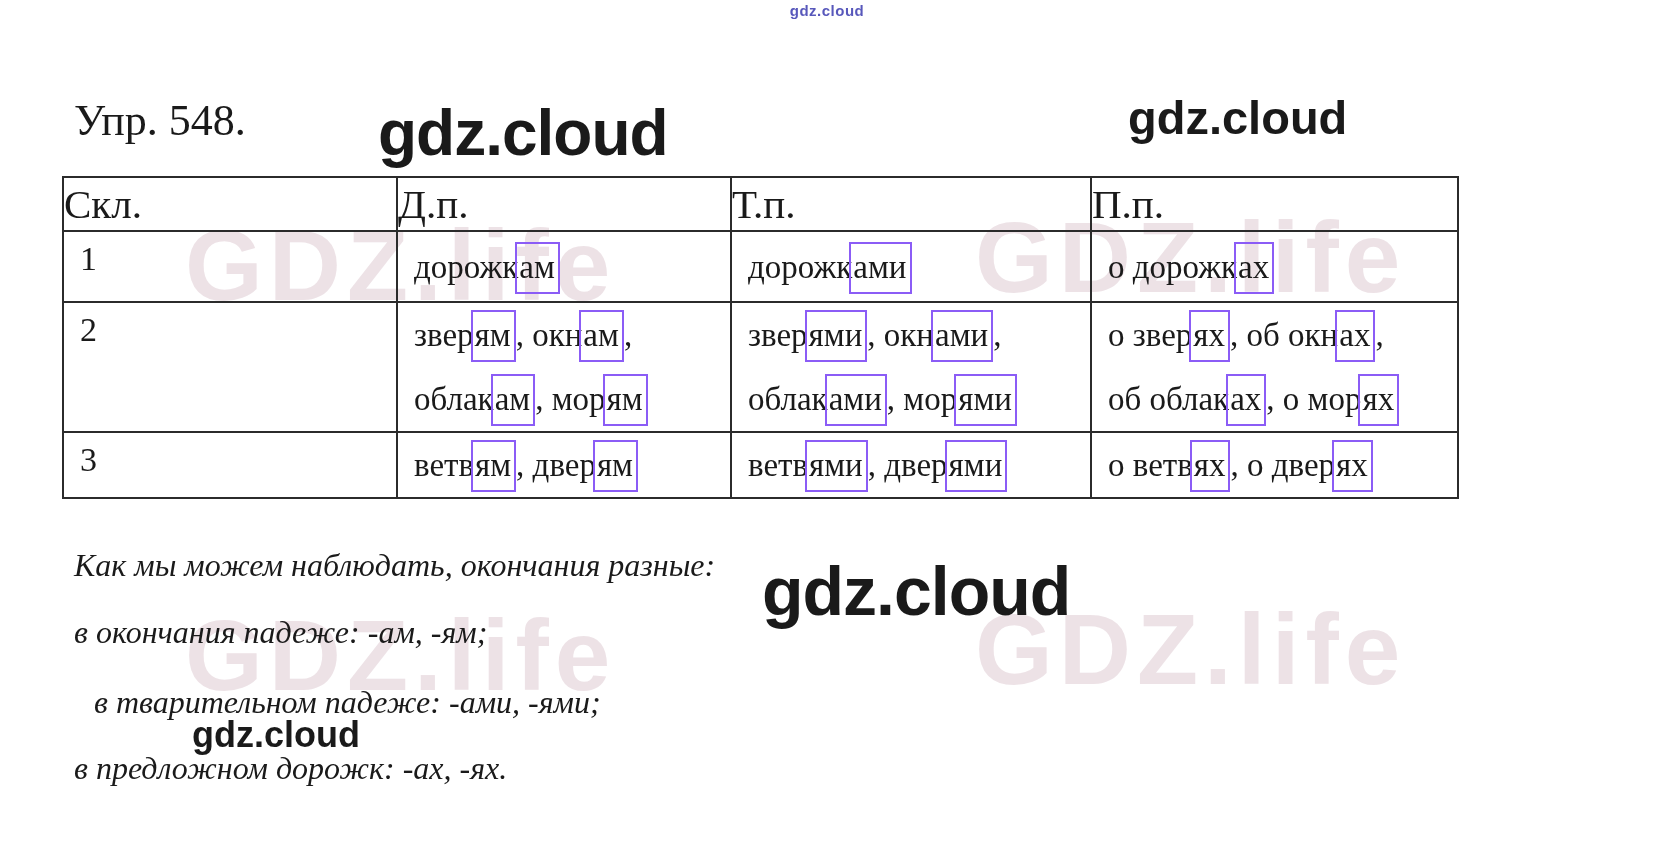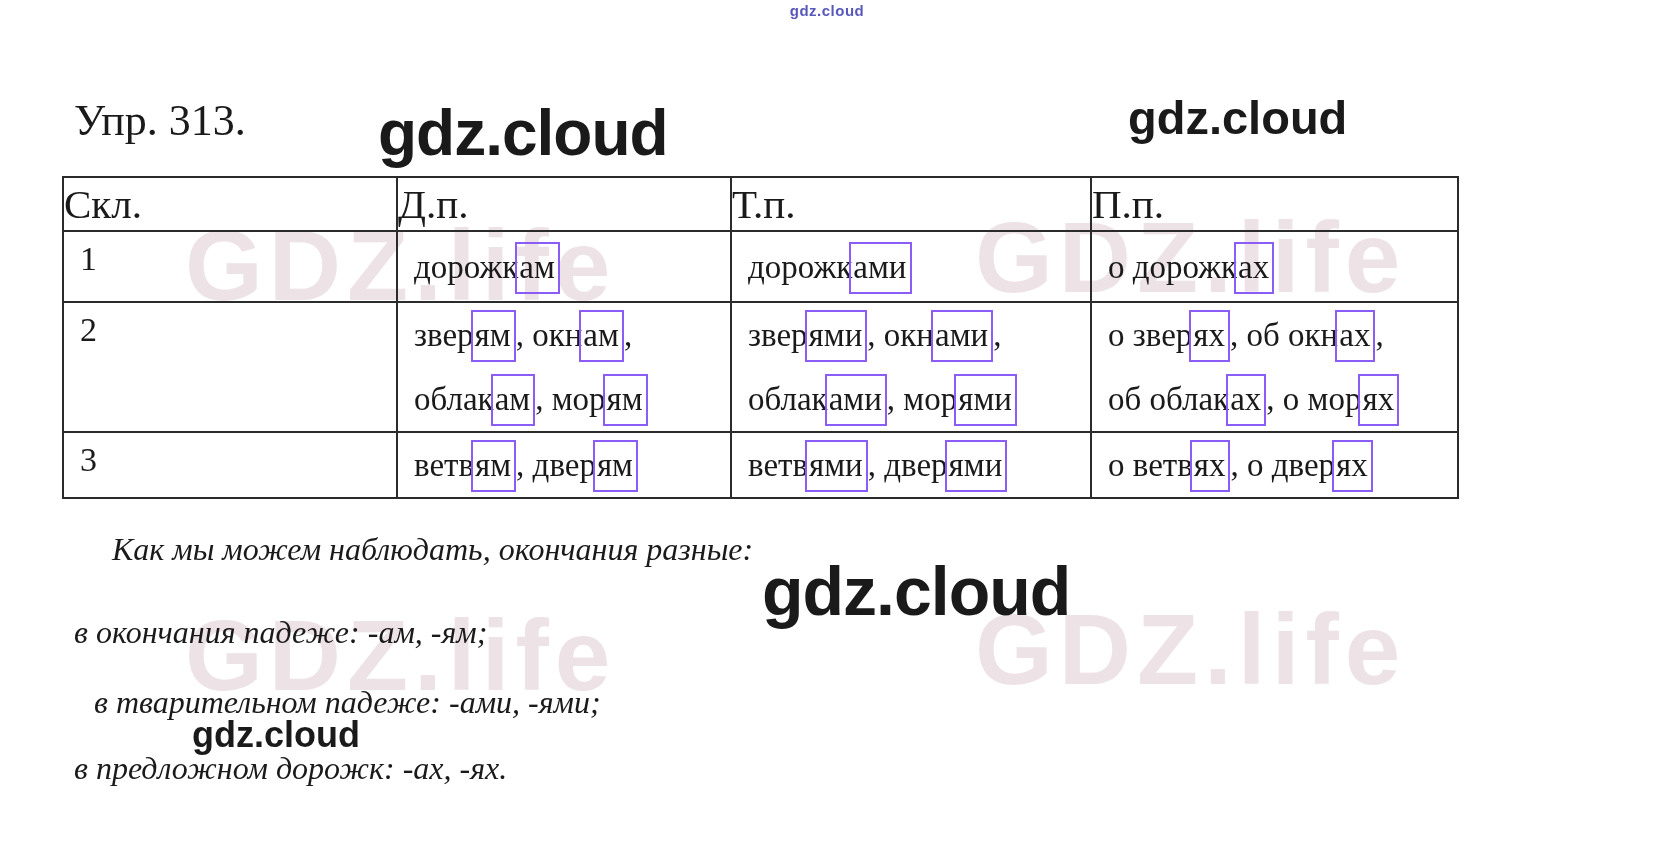--- a/index.html
+++ b/index.html
@@ -60,38 +60,38 @@
     border:2px solid #8b5cf6;
     padding:5px 3px 7px 2px;
     margin-left:-3px;
   }
 
   
   .concl {
     position:absolute; left:74px; font-style:italic; font-size:32px;
     z-index:1; white-space:nowrap;
   }
-  .concl.p1 { top:531px;margin-left:38px; }
+  .concl.p1 { top:547px; }
   .concl.p2 { top:614px; }
   .concl.p3 { top:684px;margin-left:20px; }
   .concl.p4 { top:750px; }
 </style>
 </head>
 <body>
 
 <div class="abs wm wm-faint f1">GDZ.life</div>
 <div class="abs wm wm-faint f2">GDZ.life</div>
 <div class="abs wm wm-faint f3">GDZ.life</div>
 <div class="abs wm wm-faint f4">GDZ.life</div>
 
 <div class="abs wm wm-top-small">gdz.cloud</div>
 <div class="abs wm wm-big-left">gdz.cloud</div>
 <div class="abs wm wm-top-right">gdz.cloud</div>
 
-<div class="abs page-title">Упр. 313.</div>
+<div class="abs page-title">Упр. 548.</div>
 
 <table class="decl">
   <colgroup>
     <col style="width:334px">
     <col style="width:334px">
     <col style="width:360px">
     <col style="width:367px">
   </colgroup>
   <thead>
     <tr>

